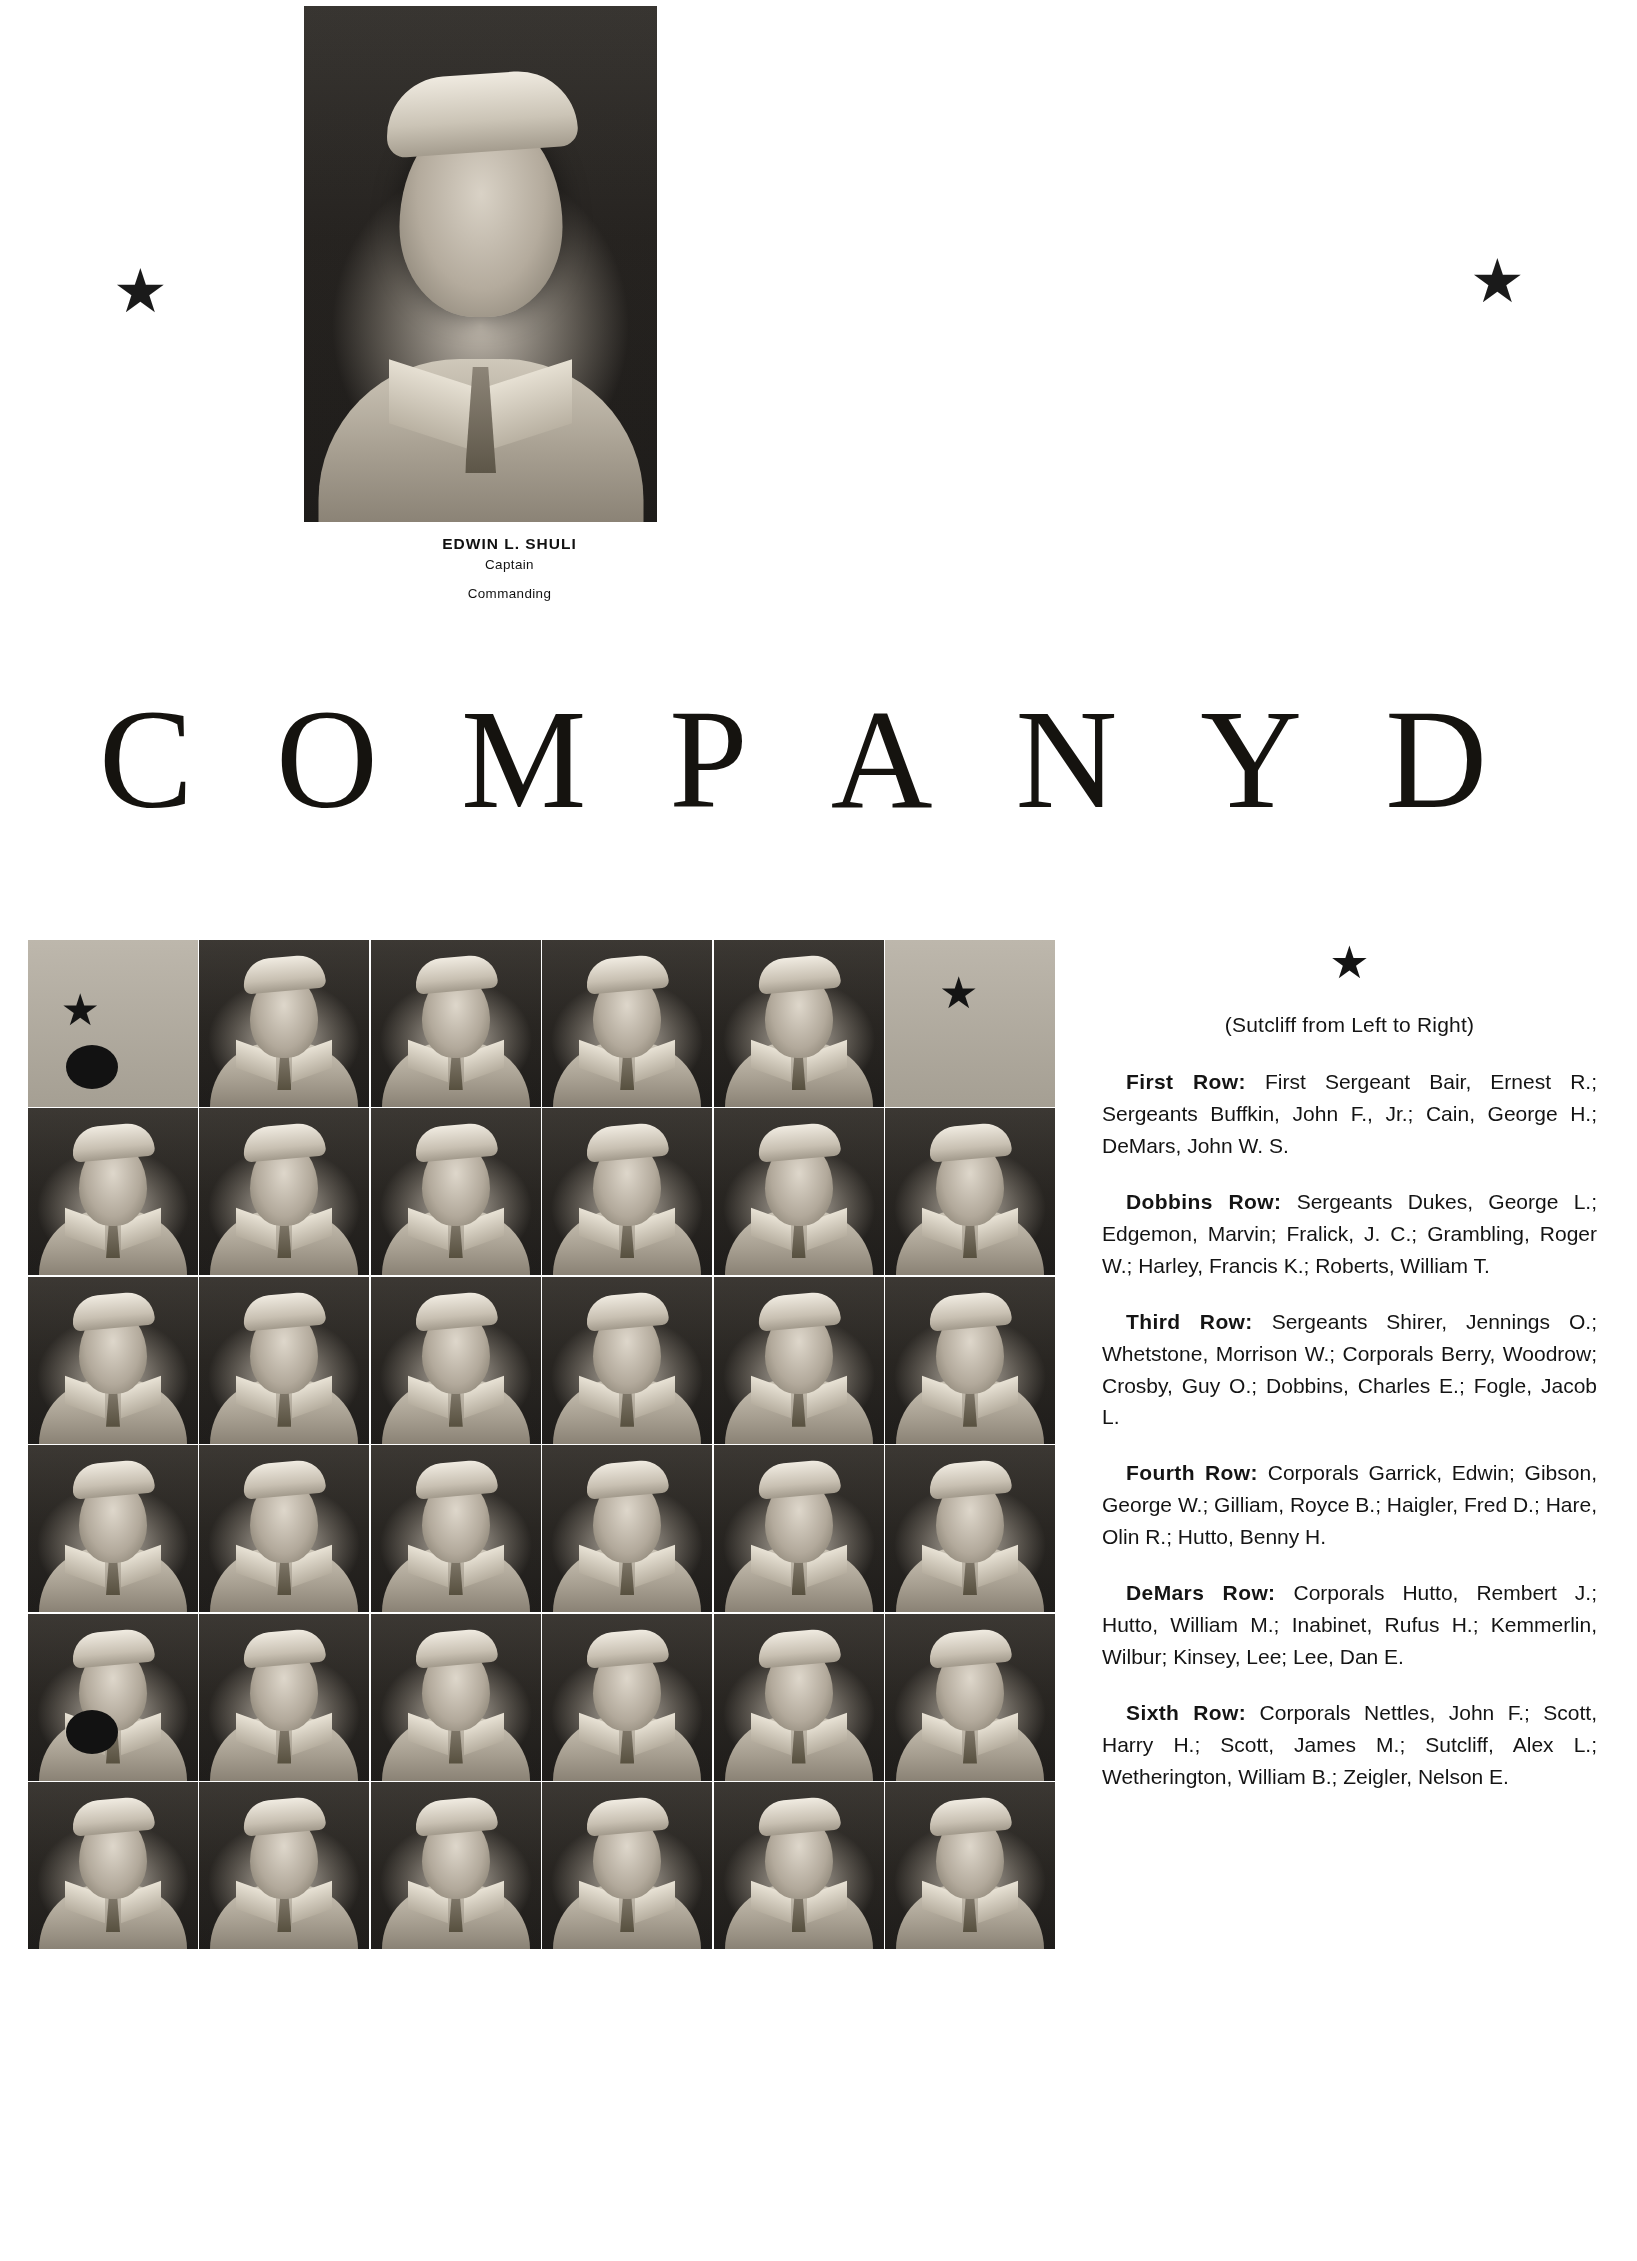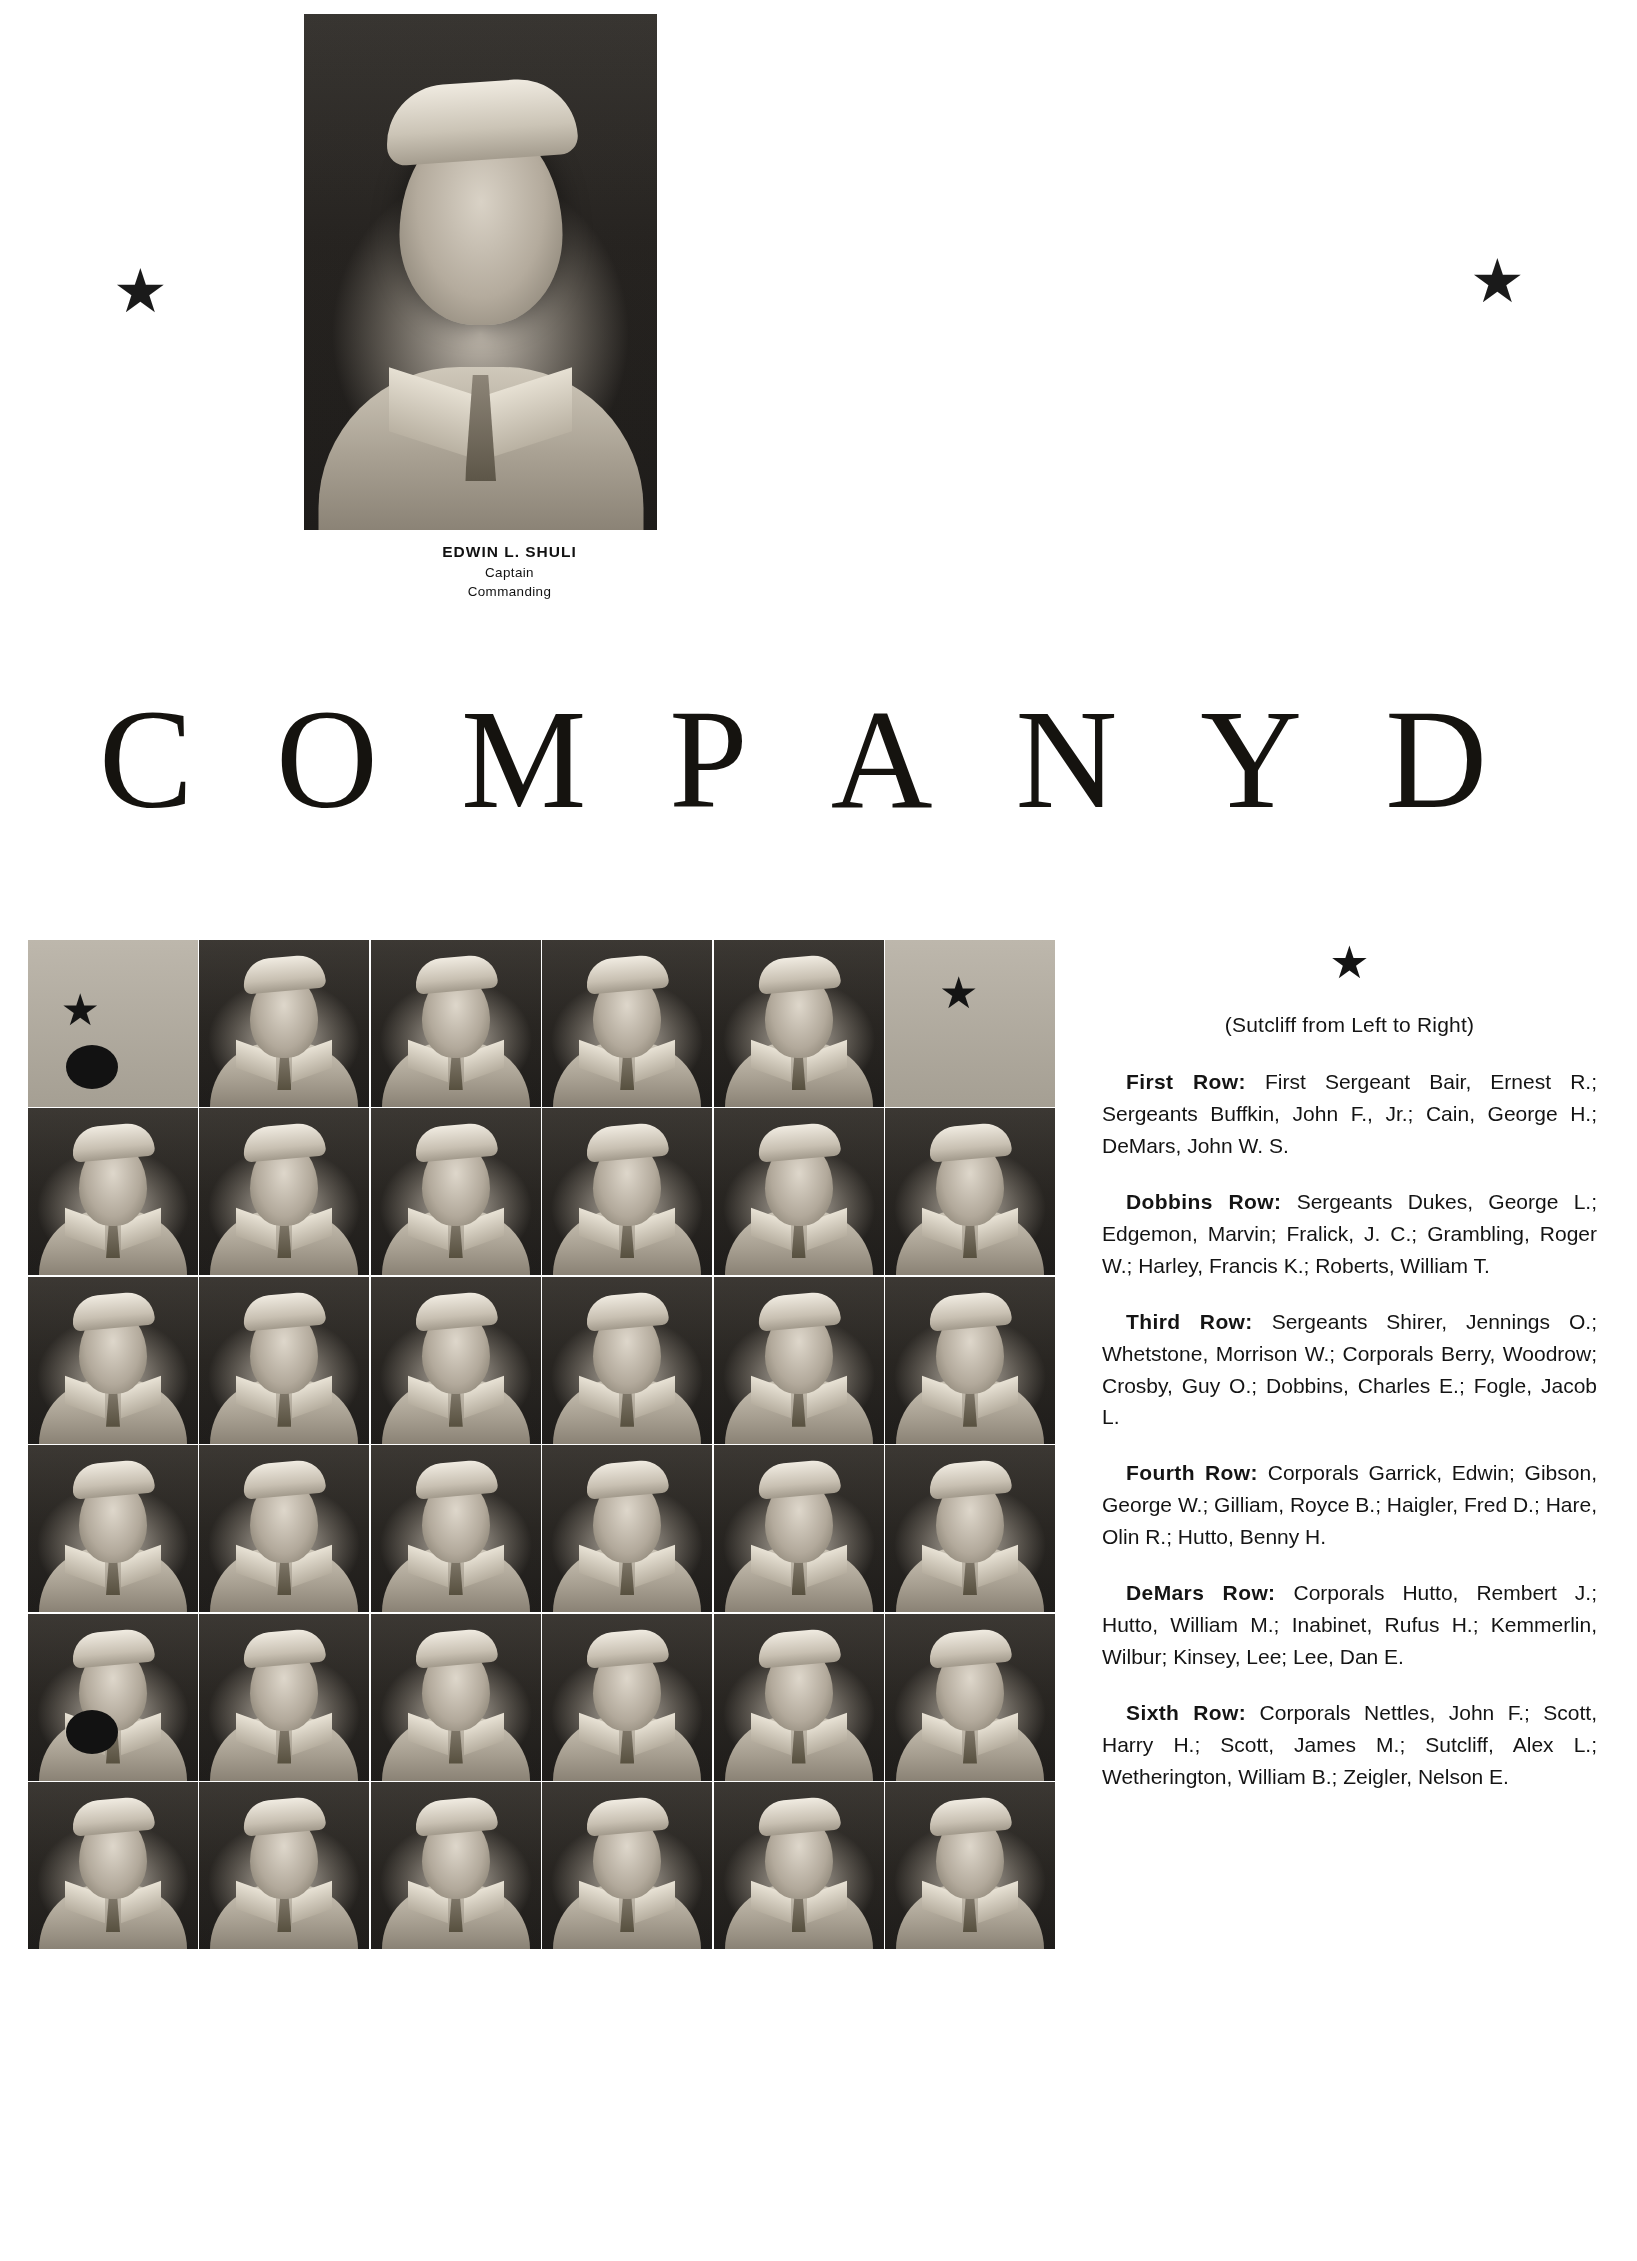--- a/index.html
+++ b/index.html
@@ -19,21 +19,21 @@
   
   #officers {
     position: absolute;
     left: 0;
     top: 0;
     width: 1638px;
     height: 636px;
   }
   .officer {
     position: absolute;
-    top: 14px;
+    top: 6px;
     width: 411px;
   }
   .officer .photo {
     width: 353px;
     height: 516px;
     background: #2a2724;
     position: relative;
     overflow: hidden;
   }
   
@@ -104,21 +104,21 @@
     letter-spacing: 1px;
   }
   .officer .rank {
     font-size: 13.4px;
     letter-spacing: 0.4px;
     margin-top: 4.2px;
   }
   .officer .role {
     font-size: 13.4px;
     letter-spacing: 0.4px;
-    margin-top: 4px;
+    margin-top: 14px;
   }
 
   .star {
     position: absolute;
     color: #1a1a1a;
     line-height: 1;
   }
 
   
   #company-title {

